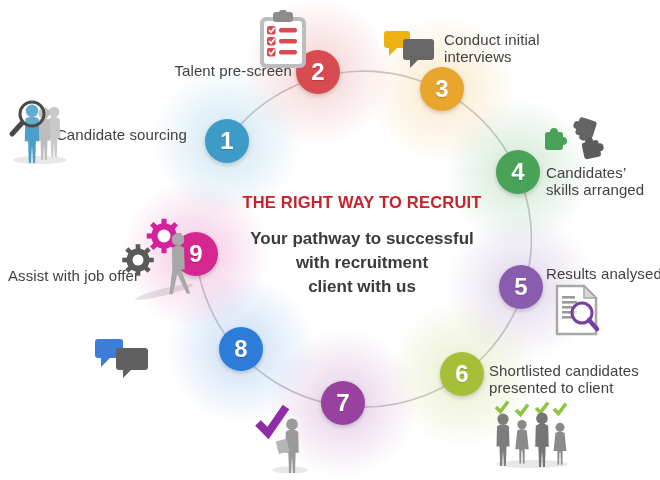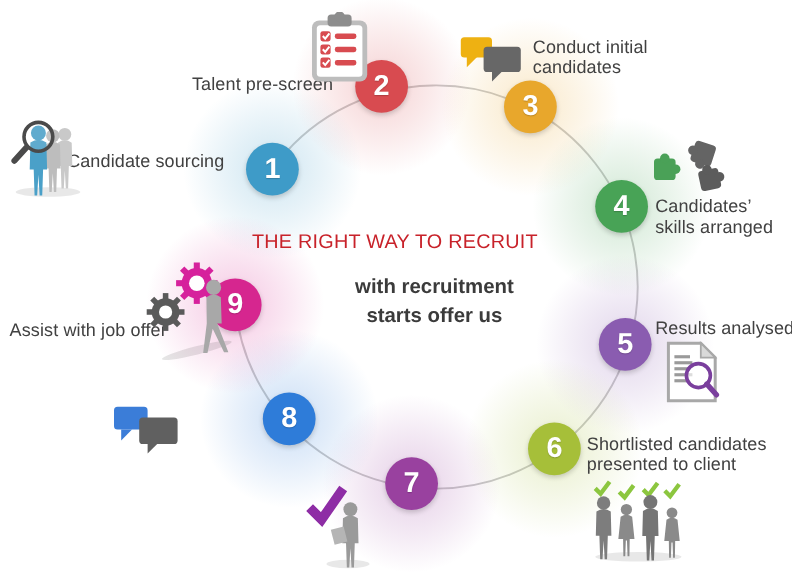--- a/index.html
+++ b/index.html
@@ -15,22 +15,22 @@
   }
   .num-circle span{
     color:#fff;font-size:24px;font-weight:bold;line-height:1;
     text-shadow:0 1px 1px rgba(0,0,0,.2);
   }
   .step-label{
     position:absolute;color:#414141;font-size:15px;line-height:1.15;
     letter-spacing:.1px;
   }
   .center-title{
-    position:absolute;left:210px;top:193px;width:304px;
-    font-size:16.5px;font-weight:normal;letter-spacing:.2px;
+    position:absolute;left:210px;top:193px;width:304px;text-align:center;
+    font-size:16.5px;font-weight:bold;letter-spacing:.2px;
   }
   .center-subtitle{
     position:absolute;left:222px;top:227px;width:280px;text-align:center;
     color:#3b3b3b;font-size:17px;font-weight:bold;line-height:1.4;
   }
   .icon{position:absolute;}
   .arc-layer{position:absolute;left:0;top:0;}
 </style>
 </head>
 <body>
@@ -74,22 +74,23 @@
   <div class="glow" style="left: 367px; top: 14px; background: radial-gradient(circle, rgba(232, 167, 44, 0.25) 0%, rgba(232, 167, 44, 0.094) 45%, transparent 70%);"></div>
   <div class="glow" style="left: 443px; top: 97px; background: radial-gradient(circle, rgba(72, 163, 86, 0.25) 0%, rgba(72, 163, 86, 0.094) 45%, transparent 70%);"></div>
   <div class="glow" style="left: 446px; top: 212px; background: radial-gradient(circle, rgba(138, 92, 176, 0.25) 0%, rgba(138, 92, 176, 0.094) 45%, transparent 70%);"></div>
   <div class="glow" style="left: 387px; top: 299px; background: radial-gradient(circle, rgba(166, 191, 57, 0.25) 0%, rgba(166, 191, 57, 0.094) 45%, transparent 70%);"></div>
   <div class="glow" style="left: 268px; top: 328px; background: radial-gradient(circle, rgba(153, 65, 159, 0.25) 0%, rgba(153, 65, 159, 0.094) 45%, transparent 70%);"></div>
   <div class="glow" style="left: 166px; top: 274px; background: radial-gradient(circle, rgba(46, 124, 217, 0.25) 0%, rgba(46, 124, 217, 0.094) 45%, transparent 70%);"></div>
   <div class="glow" style="left: 121px; top: 179px; background: radial-gradient(circle, rgba(214, 38, 143, 0.25) 0%, rgba(214, 38, 143, 0.094) 45%, transparent 70%);"></div>
 
   <div class="center-title" style="color: rgb(200, 34, 42);">THE RIGHT WAY TO RECRUIT</div>
   <div class="center-subtitle">
+    <div>Your pathway to successful</div>
     <div>with recruitment</div>
-    <div>starts offer us</div>
+    <div>client with us</div>
   </div>
 
   <div class="num-circle" style="left: 205px; top: 119px; background: rgb(62, 155, 200);">
       <span>1</span>
     </div>
   <div class="num-circle" style="left: 296px; top: 50px; background: rgb(216, 75, 80);">
       <span>2</span>
     </div>
   <div class="num-circle" style="left: 420px; top: 67px; background: rgb(232, 167, 44);">
       <span>3</span>
@@ -107,22 +108,22 @@
       <span>7</span>
     </div>
   <div class="num-circle" style="left: 219px; top: 327px; background: rgb(46, 124, 217);">
       <span>8</span>
     </div>
   <div class="num-circle" style="left: 174px; top: 232px; background: rgb(214, 38, 143);">
       <span>9</span>
     </div>
 
   <div class="step-label" style="left:49px;top:126px;width:138px;text-align:right">Candidate sourcing</div>
-  <div class="step-label" style="left:160px;top:62px;width:132px;">Talent pre-screen</div>
-  <div class="step-label" style="left:444px;top:31px;width:115px">Conduct initial candidates</div>
+  <div class="step-label" style="left:160px;top:62px;width:132px;text-align:right">Talent pre-screen</div>
+  <div class="step-label" style="left:444px;top:31px;width:115px">Conduct initial interviews</div>
   <div class="step-label" style="left:546px;top:164px;width:114px">Candidates’ skills arranged</div>
   <div class="step-label" style="left:546px;top:265px;width:120px">Results analysed</div>
   <div class="step-label" style="left:489px;top:362px;width:178px">Shortlisted candidates presented to client</div>
   <div class="step-label" style="left:8px;top:267px;width:145px">Assist with job offer</div>
 
   <svg class="icon" style="left:2px;top:90px" width="76" height="78" viewBox="0 0 76 78">
     <ellipse cx="38" cy="70" rx="27" ry="4" fill="rgba(0,0,0,.09)"></ellipse>
     <use href="#p-person" fill="#c9c9c9" transform="translate(52,42) scale(1.25)"></use>
     <use href="#p-person" fill="#bdbdbd" transform="translate(42,44) scale(1.3)"></use>
     <use href="#p-person" fill="#4aa0c8" transform="translate(30,44) scale(1.45)"></use>

